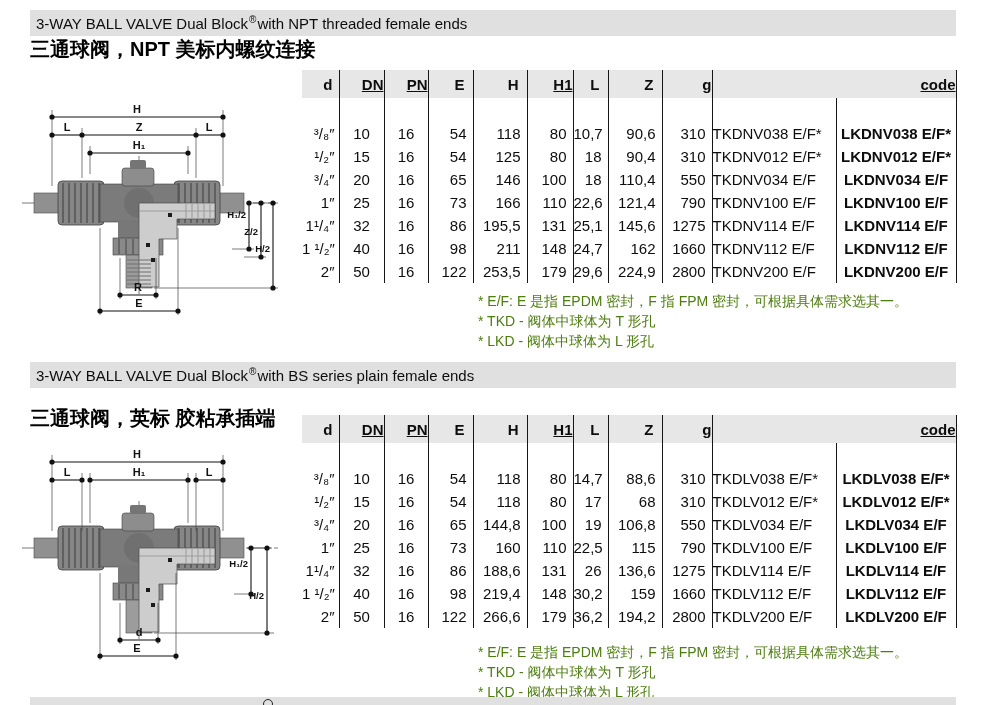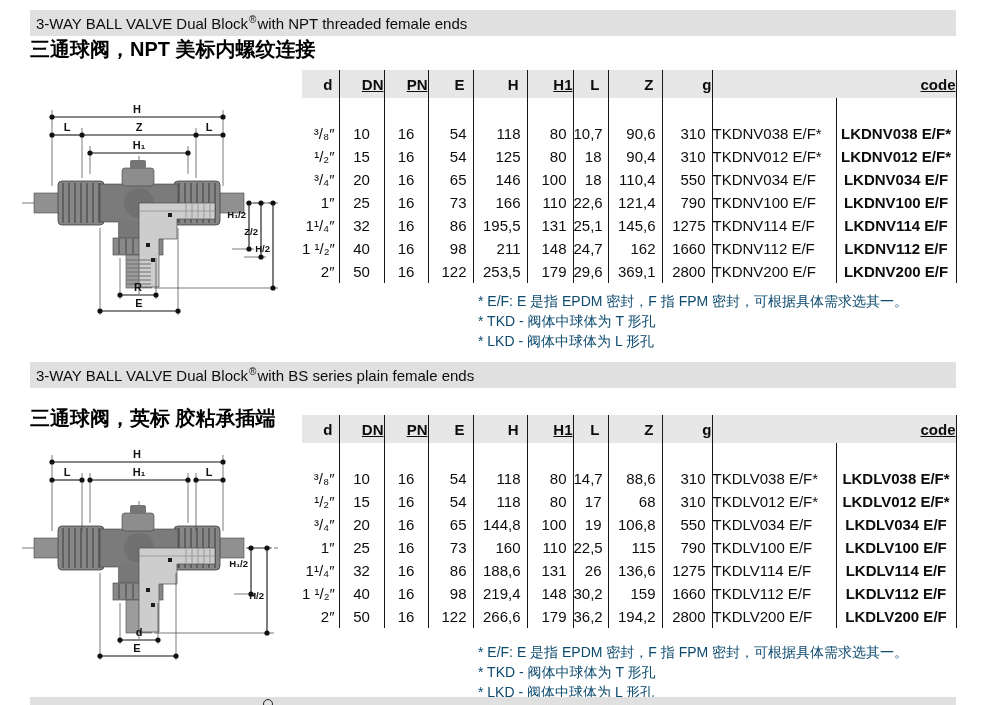--- a/index.html
+++ b/index.html
@@ -3,21 +3,21 @@
 <meta charset="utf-8">
 <style>
   html,body{margin:0;padding:0;background:#fff;}
   .page{position:relative;width:1000px;height:705px;background:#fff;overflow:hidden;
         font-family:"Liberation Sans","DejaVu Sans",sans-serif;color:#111;}
   .band{position:absolute;left:30px;width:926px;height:26px;background:#e0e0e0;
         display:flex;align-items:center;box-sizing:border-box;padding-left:6px;
         font-size:15px;color:#0d0d0d;}
   .band sup{font-size:10px;position:relative;top:-4px;margin:0 1px;}
   .subzh{position:absolute;left:30px;font-size:20px;font-weight:bold;color:#000;white-space:nowrap;}
-  .notes{position:absolute;left:478px;font-size:14px;line-height:20px;color:#0c4a6e;white-space:nowrap;}
+  .notes{position:absolute;left:478px;font-size:14px;line-height:20px;color:#4d7c0f;white-space:nowrap;}
   table.spec{position:absolute;left:302px;border-collapse:collapse;table-layout:fixed;
              width:654px;font-size:15px;color:#0d0d0d;}
   table.spec th{background:#e7e7e7;font-weight:bold;height:28px;padding:0;white-space:nowrap;}
   table.spec td{height:23px;padding:0;white-space:nowrap;}
   table.spec tr.spacer-row td{height:24px;}
   table.spec th,table.spec td{border:0 solid #161616;border-left-width:1.5px;}
   table.spec th:first-child,table.spec td.c0{border-left-width:0;}
   table.spec th:last-child,table.spec td.c10{border-right-width:1.5px;}
   
   .spec td.c0{text-align:right;padding-right:4px;}
@@ -303,21 +303,21 @@
           <td class="c10">LKDNV112 E/F</td>
         </tr>
         <tr class="data-row">
           <td class="c0">2″</td>
           <td class="c1">50</td>
           <td class="c2">16</td>
           <td class="c3">122</td>
           <td class="c4">253,5</td>
           <td class="c5">179</td>
           <td class="c6">29,6</td>
-          <td class="c7">369,1</td>
+          <td class="c7">224,9</td>
           <td class="c8">2800</td>
           <td class="c9">TKDNV200 E/F</td>
           <td class="c10">LKDNV200 E/F</td>
         </tr>
       </tbody>
   </table>
 
   <div class="notes" style="top:291px">
     <div>* E/F: E 是指 EPDM 密封，F 指 FPM 密封，可根据具体需求选其一。</div>
     <div>* TKD - 阀体中球体为 T 形孔</div>

